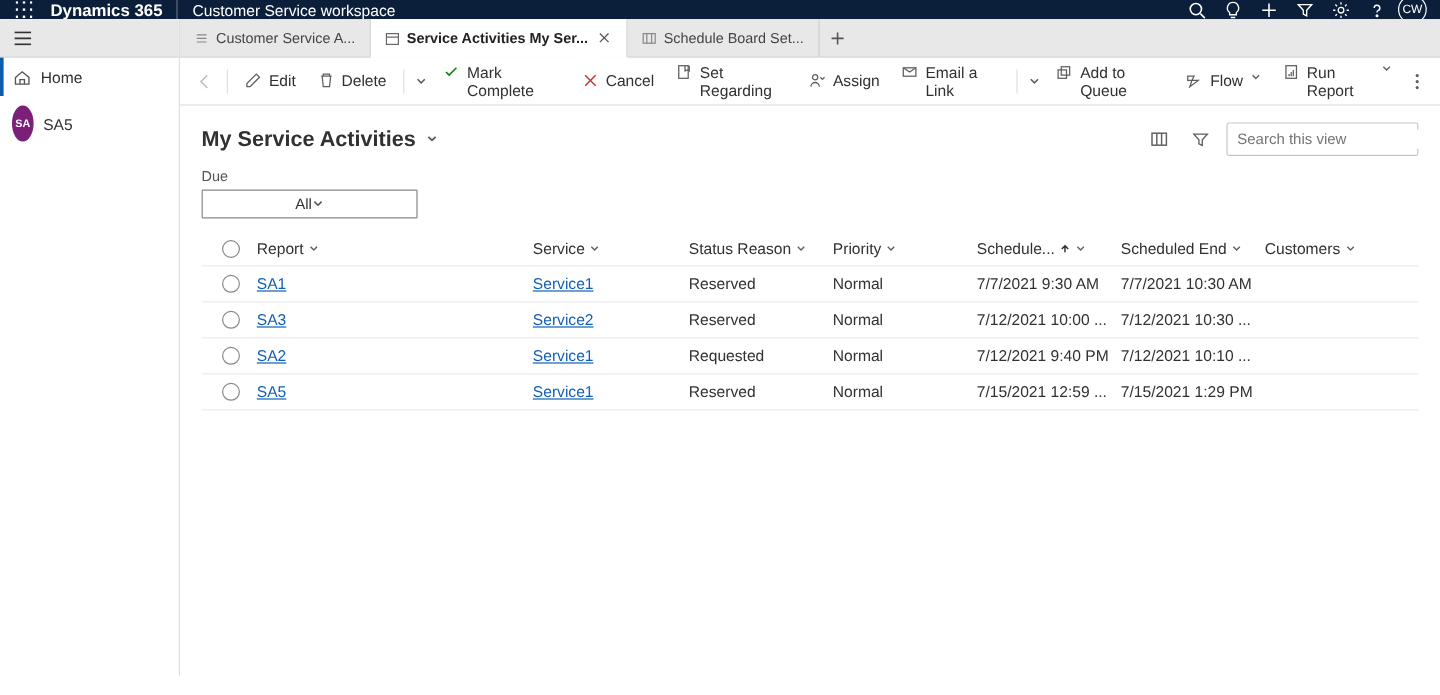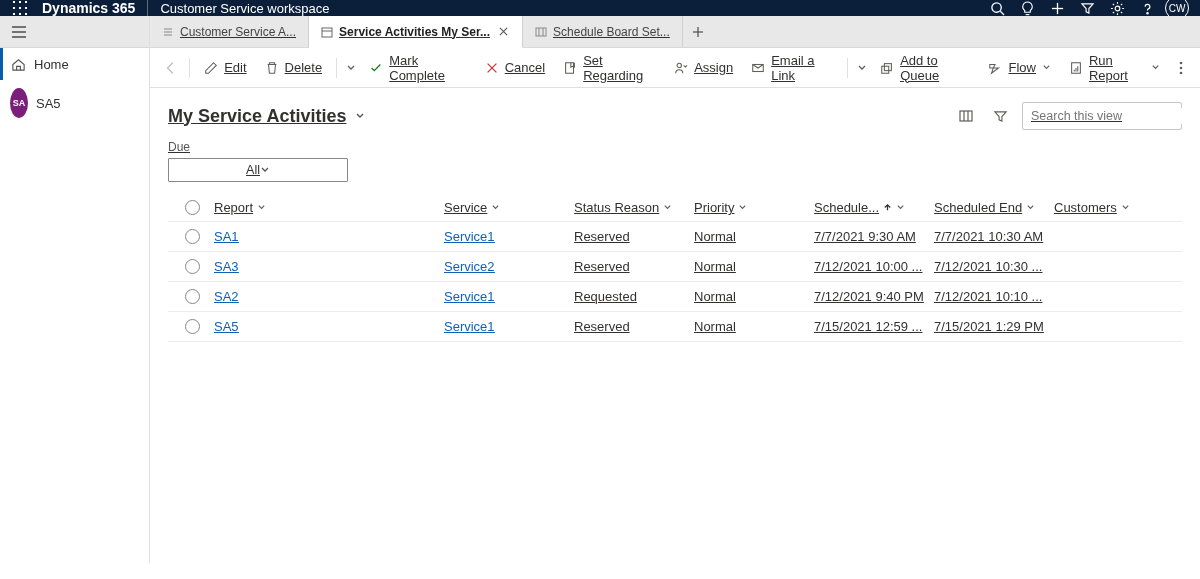--- a/index.html
+++ b/index.html
@@ -21,35 +21,35 @@
 
   .sidewrap { width: 150px; border-right: 1px solid #e1dfdd; background: #fff; display: flex; flex-direction: column; }
   .menu-row { height: 32px; background: #e8e8e8; border-bottom: 1px solid #d8d8d8; display: flex; align-items: center; padding: 0 8px; }
   .menu-row .ham { width: 22px; height: 22px; display: inline-flex; align-items: center; justify-content: center; cursor: pointer; }
 
   .side-item { display: flex; align-items: center; padding: 8px 10px; cursor: pointer; gap: 8px; }
   .side-item.active { border-left: 3px solid #0b5cab; padding-left: 7px; }
   .side-icon { width: 16px; height: 16px; display: inline-flex; align-items: center; justify-content: center; }
   .side-badge { width: 18px; height: 30px; border-radius: 50%; background: #7a1f7a; color: #fff; font-size: 9px; display: inline-flex; align-items: center; justify-content: center; font-weight: 600; }
 
-  .main { flex: 1; display: flex; flex-direction: column; min-width: 0; text-decoration: underline; }
+  .main { flex: 1; display: flex; flex-direction: column; min-width: 0; }
 
   
   .tabs-strip { height: 32px; background: #e8e8e8; border-bottom: 1px solid #d8d8d8; display: flex; align-items: stretch; }
   .tab { display: flex; align-items: center; gap: 6px; padding: 0 12px; border-right: 1px solid #d0d0d0; font-size: 12px; cursor: pointer; color: #444; white-space: nowrap; }
   .tab.active { background: #fff; border-bottom: 1px solid #fff; margin-bottom: -1px; font-weight: 600; color: #222; }
   .tab .tab-ico { color: #666; display: inline-flex; }
   .tab-close { width: 14px; height: 14px; display: inline-flex; align-items: center; justify-content: center; }
   .tab-add { width: 30px; display: flex; align-items: center; justify-content: center; cursor: pointer; color: #555; }
 
   
   .cmdbar { height: 40px; border-bottom: 1px solid #e1dfdd; display: flex; align-items: center; padding: 0 8px; gap: 2px; }
   .cmdbar .back { width: 28px; height: 28px; display: inline-flex; align-items: center; justify-content: center; color: #aaa; }
   .cmdbar .sep { width: 1px; height: 20px; background: #e1dfdd; margin: 0 4px; }
-  .cmd { display: flex; align-items: center; gap: 6px; padding: 6px 8px; cursor: pointer; font-size: 13px; border-radius: 2px; }
+  .cmd { display: flex; align-items: flex-start; gap: 6px; padding: 6px 8px; cursor: pointer; font-size: 13px; border-radius: 2px; }
   .cmd svg { flex-shrink: 0; }
   .chev-sm { display: inline-flex; align-items: center; justify-content: center; width: 18px; height: 20px; cursor: pointer; }
   .overflow-btn { width: 24px; height: 28px; display: inline-flex; align-items: center; justify-content: center; cursor: pointer;}
 
   
   .content { padding: 14px 18px 10px 18px; }
   .view-title-row { display: flex; align-items: center; }
   .view-title { font-size: 18px; font-weight: 600; display: flex; align-items: center; gap: 8px; }
   .view-title .chev { display: inline-flex; }
   .view-tools { margin-left: auto; display: flex; align-items: center; gap: 10px; }

